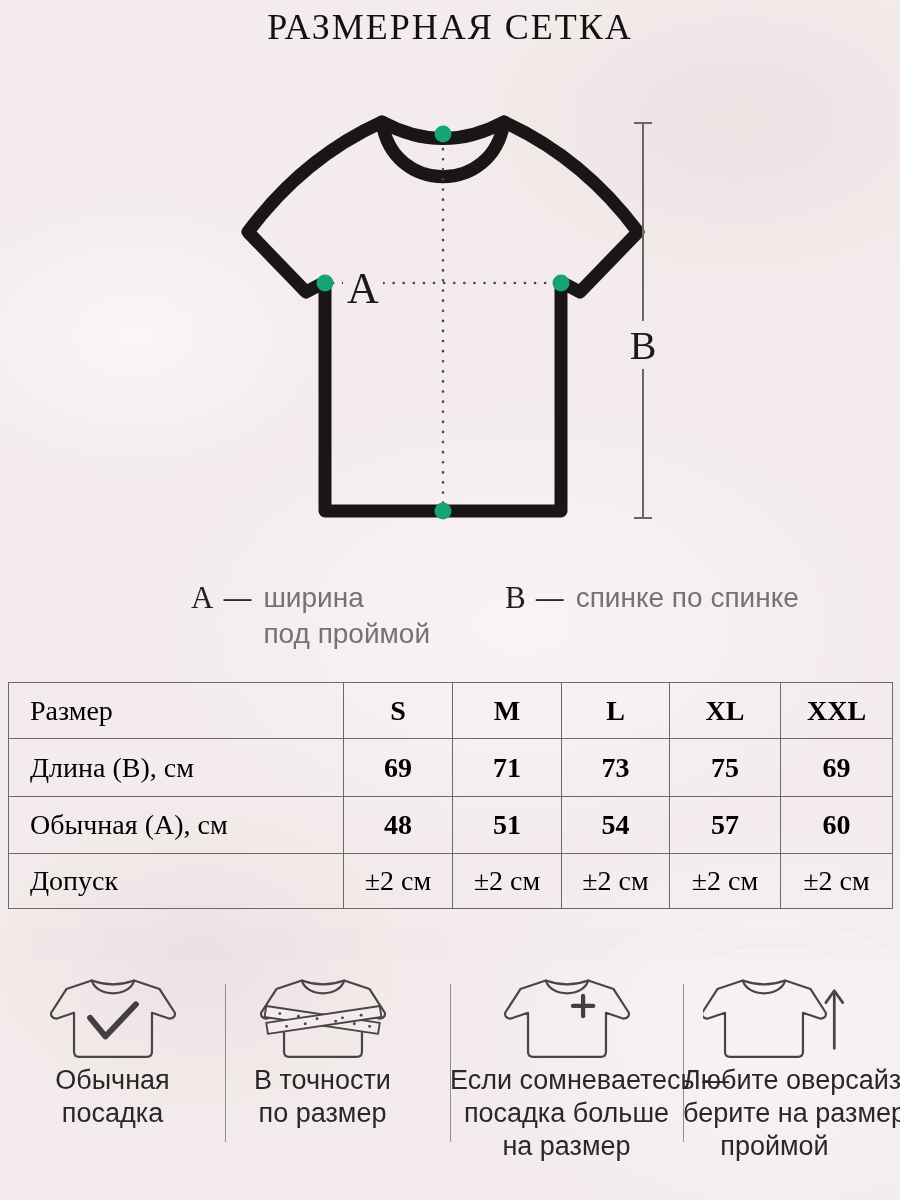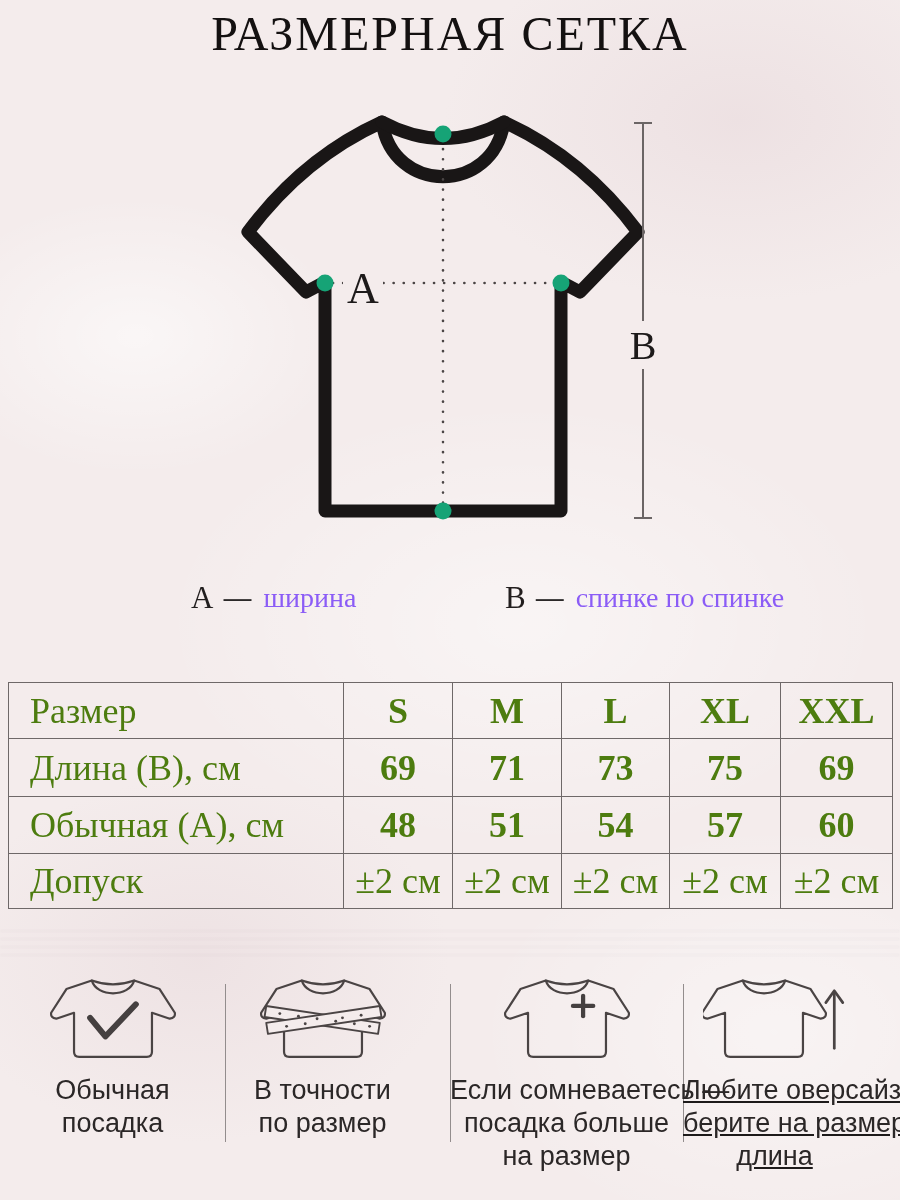--- a/index.html
+++ b/index.html
@@ -12,51 +12,51 @@
       radial-gradient(ellipse 420px 260px at 82% 10%, rgba(226,207,211,0.38), transparent 70%),
       radial-gradient(ellipse 520px 320px at 58% 52%, rgba(255,255,255,0.45), transparent 70%),
       radial-gradient(ellipse 360px 260px at 22% 80%, rgba(224,205,209,0.32), transparent 70%),
       radial-gradient(ellipse 430px 300px at 86% 86%, rgba(255,255,255,0.4), transparent 70%);
     color:#1d1a1a;
   }
   .abs{position:absolute;}
   
   .title{
     top:6px;left:0;width:900px;text-align:center;
-    font-size:48px;letter-spacing:2px;font-weight:400;color:#141111;
+    font-size:36px;letter-spacing:2px;font-weight:400;color:#141111;
   }
   
   .diagram-svg{left:233px;top:103px;}
   
   .legend-a{left:191px;top:580px;display:flex;align-items:flex-start;}
   .legend-b{left:505px;top:580px;display:flex;align-items:flex-start;}
   .legend-letter{font-family:"Liberation Serif",serif;font-size:31px;line-height:36px;color:#221e1e;}
   .legend-dash{font-family:"Liberation Sans",sans-serif;font-size:28px;line-height:36px;margin:0 12px 0 10px;color:#2b2828;}
-  .legend-text{font-family:Liberation Serif, serif;font-size:28px;line-height:36px;color:#8b5cf6;}
+  .legend-text{font-family:Liberation Sans, sans-serif;font-size:28px;line-height:36px;color:#737373;}
   .legend-text .ln{display:block;}
   
   .sz-table{
     left:8px;top:682px;width:884px;display:grid;
     grid-template-columns:335px 109px 109px 108px 111px 112px;
     grid-template-rows:56px 58px 57px 55px;
     border-top:1px solid #6e6868;border-left:1px solid #6e6868;
   }
   .sz-cell{
     border-right:1px solid #6e6868;border-bottom:1px solid #6e6868;
     display:flex;align-items:center;justify-content:center;
-    font-size:36px;color:#4d7c0f;
+    font-size:28px;color:#000000;
   }
   .sz-cell.lbl{justify-content:flex-start;padding-left:21px;}
   .sz-cell.bold{font-weight:700;}
   
   .fit-divider{width:1px;top:984px;height:158px;background:#938d8d;}
   .fit-cell{top:970px;text-align:center;}
   .fit-icon{display:block;margin:0 auto;}
   .fit-caption{
-    margin-top:10px;font-family:"Liberation Sans",sans-serif;
+    font-family:"Liberation Sans",sans-serif;
     font-size:27px;line-height:33px;color:#2b2727;white-space:nowrap;
   }
   .fit-caption .ln{display:block;}
   
   .ghost-band{
     left:0;top:930px;width:900px;height:26px;opacity:0.45;filter:blur(1px);
     background:repeating-linear-gradient(0deg, rgba(122,102,108,0.10) 0 2px, transparent 2px 8px);
   }
 </style>
 </head>
@@ -88,20 +88,21 @@
     <line x1="401" y1="415" x2="419" y2="415"></line>
   </g>
   <text x="410" y="256" font-size="40" text-anchor="middle" fill="#1d1a1a">В</text>
 </svg>
 
 <div class="abs legend-a">
   <span class="legend-letter">А</span>
   <span class="legend-dash">—</span>
   <span class="legend-text">
     <span class="ln">ширина</span>
+    <span class="ln">под проймой</span>
   </span>
 </div>
 <div class="abs legend-b">
   <span class="legend-letter">В</span>
   <span class="legend-dash">—</span>
   <span class="legend-text">спинке по спинке</span>
 </div>
 
 <div class="abs sz-table">
 
@@ -194,29 +195,29 @@
       <line x1="92" y1="42" x2="116" y2="42"></line>
     </g>
   </svg>
   <div class="fit-caption">
     <span class="ln">Если сомневаетесь —</span>
     <span class="ln">посадка больше</span>
     <span class="ln">на размер</span>
   </div>
 </div>
 
-<div class="abs fit-cell" style="left:683px;width:183px;text-decoration:underline;">
+<div class="abs fit-cell" style="left:683px;width:183px;">
   <svg class="fit-icon" width="144" height="94" viewBox="0 0 170 110">
     <g fill="none" stroke="#4a4444" stroke-width="2.6" stroke-linejoin="round" stroke-linecap="round" transform="translate(-13,0)">
       <path d="M60,12 L30,22 L12,50 Q11,56 18,57 L39,50 L39,96 Q39,102 45,102 L125,102 Q131,102 131,96 L131,50 L152,57 Q159,56 158,50 L140,22 L110,12 C104,32 66,32 60,12 Z"></path>
       <path d="M60,12 Q85,21 110,12"></path>
     </g>
     <g fill="none" stroke="#4a4444" stroke-width="3.2" stroke-linecap="round" stroke-linejoin="round">
       <line x1="155" y1="92" x2="155" y2="26"></line>
       <path d="M145,38 L155,24 L165,38"></path>
     </g>
   </svg>
   <div class="fit-caption">
     <span class="ln">Любите оверсайз</span>
     <span class="ln">берите на размер</span>
-    <span class="ln">длина</span>
+    <span class="ln">проймой</span>
   </div>
 </div>
 
 </body></html>

